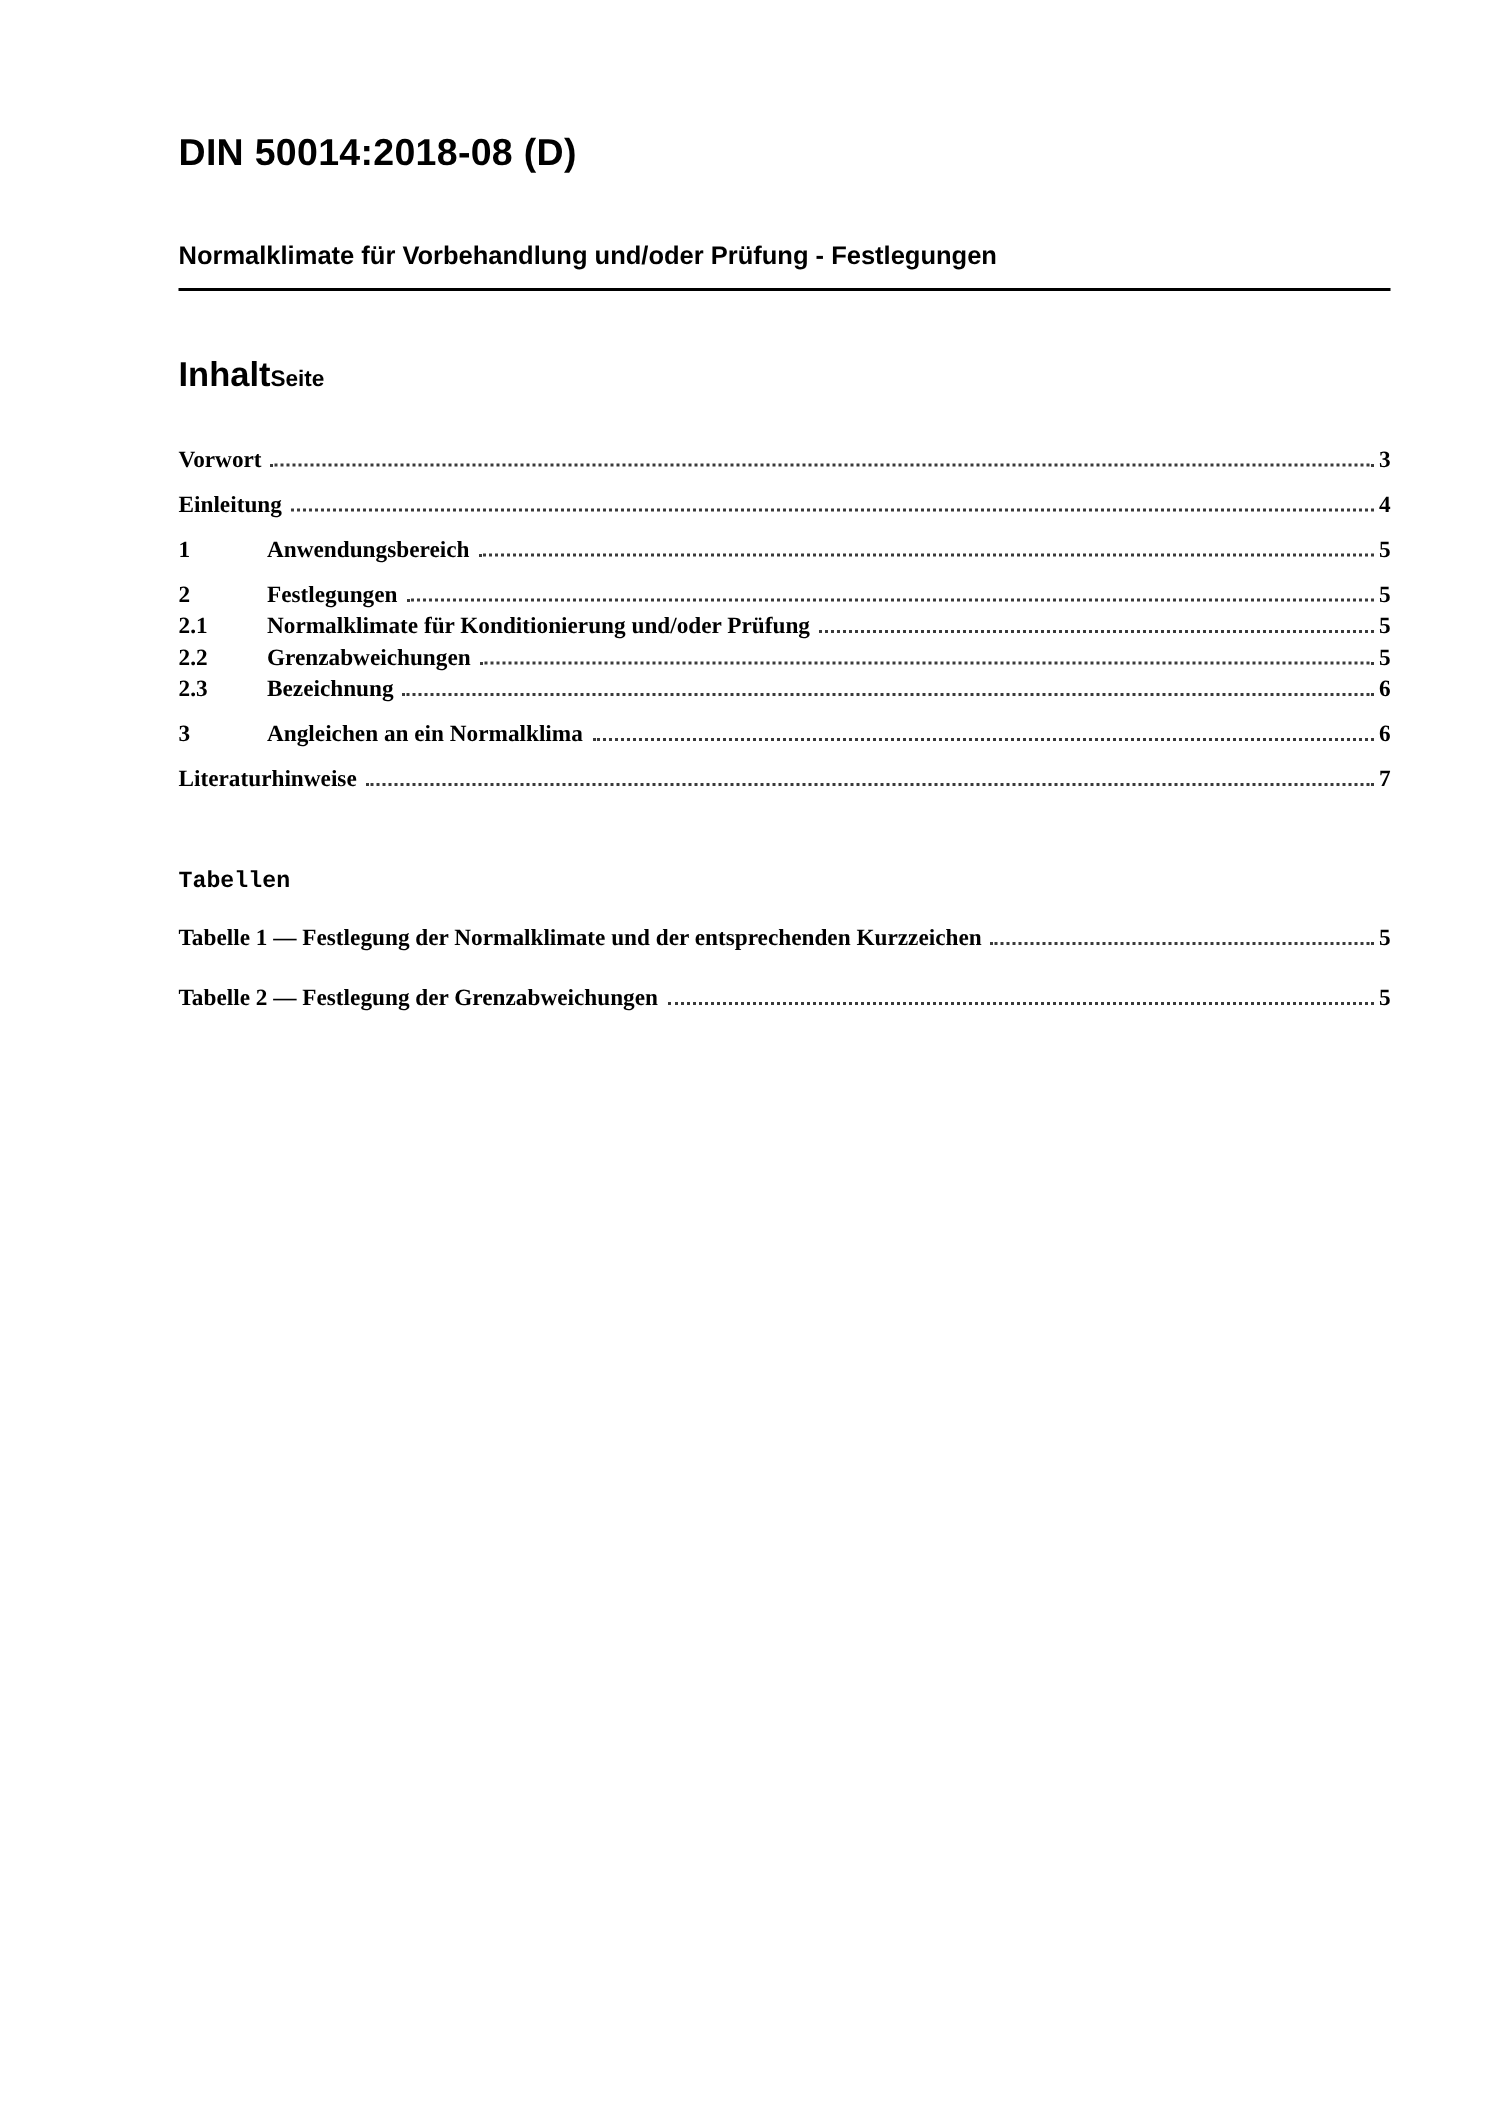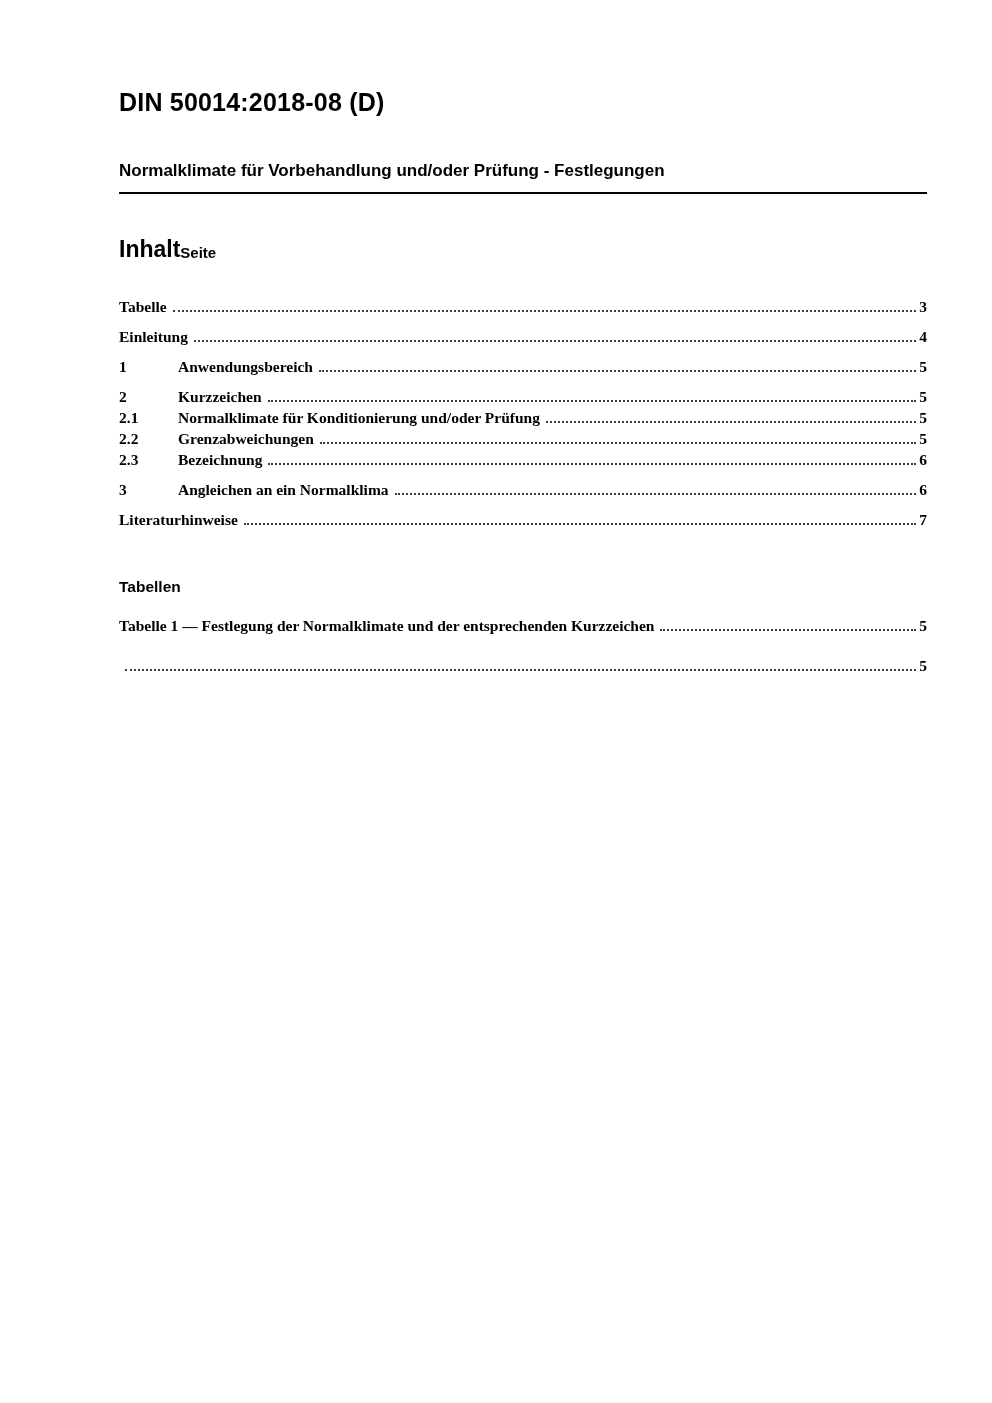--- a/index.html
+++ b/index.html
@@ -56,21 +56,21 @@
   .dot-leader {
     flex:1;
     border-bottom:2px dotted #3a3a3a;
     margin:0 3px 4px 6px;
     min-width:20px;
   }
   .toc-page { flex:none; }
 
   .tables-section { margin-top:48px; }
   .tables-heading {
-    font-family:Liberation Sans, sans-serif;
+    font-family:Liberation Mono, monospace;
     font-weight:bold;
     font-size:15.5px;
     margin-bottom:20px;
   }
   .tables-section .toc-row { margin-top:20px;justify-content:center; }
 
   .page-footer {
     position:absolute;
     top:1322px;
     right:67px;
@@ -90,41 +90,41 @@
     <div class="doc-subtitle">Normalklimate für Vorbehandlung und/oder Prüfung - Festlegungen</div>
 
     <div class="inhalt-bar">
       <span class="inhalt-heading">Inhalt</span>
       <span class="seite-label">Seite</span>
     </div>
 
     <div class="toc">
 
       <div class="toc-row first">
-        <span class="toc-label">Tabelle</span>
+        <span class="toc-label">Vorwort</span>
         <span class="dot-leader"></span>
         <span class="toc-page">3</span>
       </div>
 
       <div class="toc-row">
         <span class="toc-label">Einleitung</span>
         <span class="dot-leader"></span>
         <span class="toc-page">4</span>
       </div>
 
       <div class="toc-row">
         <span class="toc-num">1</span>
         <span class="toc-label">Anwendungsbereich</span>
         <span class="dot-leader"></span>
         <span class="toc-page">5</span>
       </div>
 
       <div class="toc-row">
         <span class="toc-num">2</span>
-        <span class="toc-label">Kurzzeichen</span>
+        <span class="toc-label">Festlegungen</span>
         <span class="dot-leader"></span>
         <span class="toc-page">5</span>
       </div>
 
       <div class="toc-row sub">
         <span class="toc-num">2.1</span>
         <span class="toc-label">Normalklimate für Konditionierung und/oder Prüfung</span>
         <span class="dot-leader"></span>
         <span class="toc-page">5</span>
       </div>
@@ -159,20 +159,21 @@
       <div class="tables-section">
         <div class="tables-heading">Tabellen</div>
 
         <div class="toc-row">
           <span class="toc-label">Tabelle 1 — Festlegung der Normalklimate und der entsprechenden Kurzzeichen</span>
           <span class="dot-leader"></span>
           <span class="toc-page">5</span>
         </div>
 
         <div class="toc-row">
+          <span class="toc-label">Tabelle 2 — Festlegung der Grenzabweichungen</span>
           <span class="dot-leader"></span>
           <span class="toc-page">5</span>
         </div>
       </div>
 
     </div>
   </div>
 
   <div class="page-footer">- 1 -</div>
 </div>

